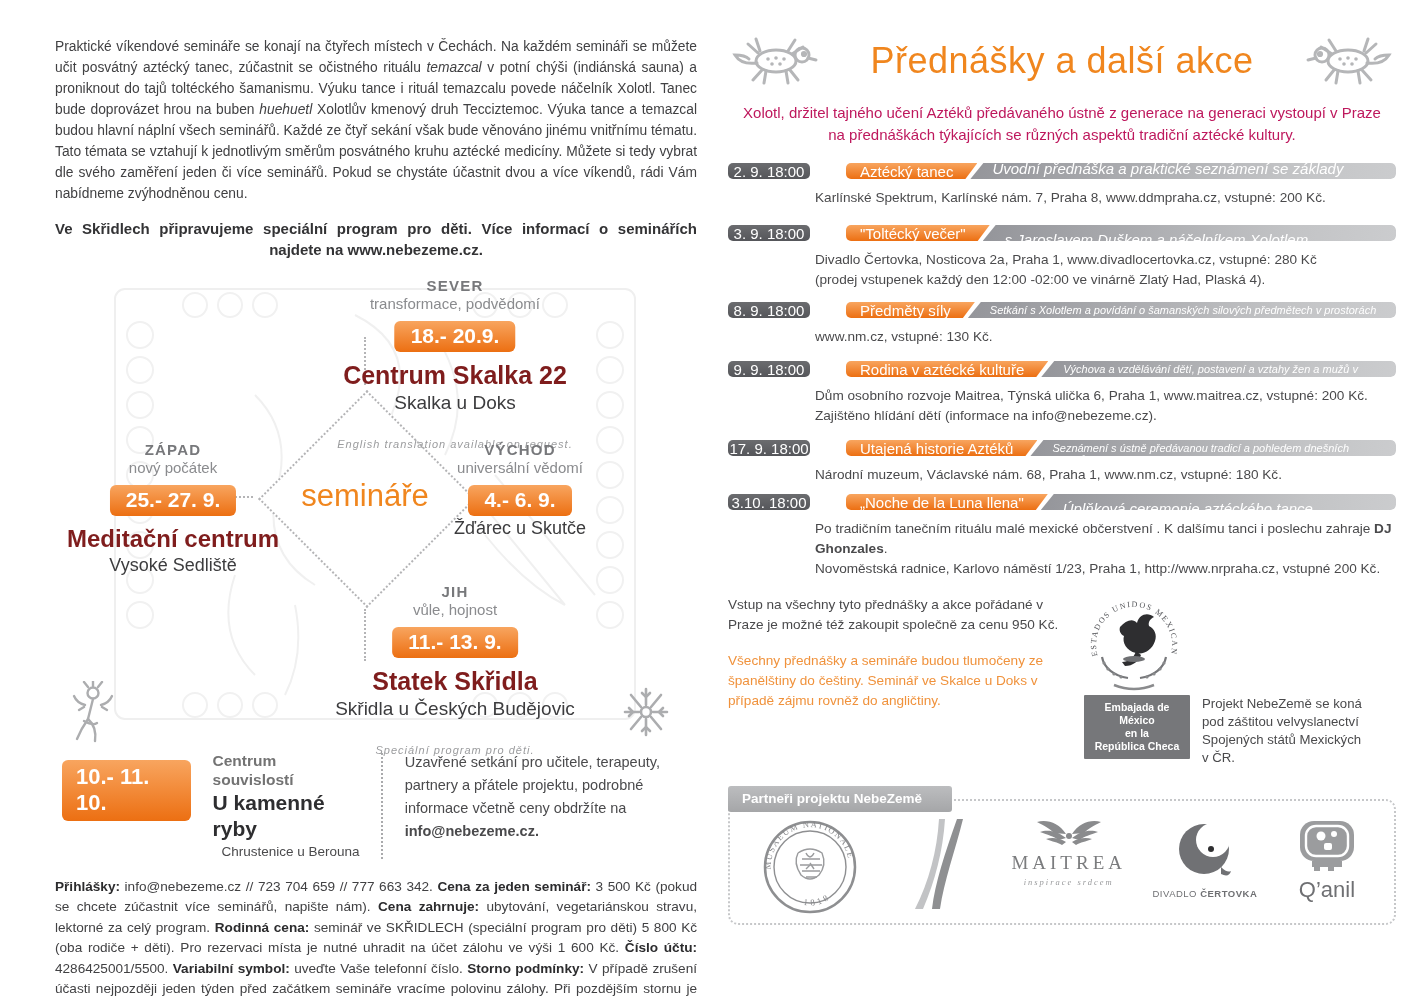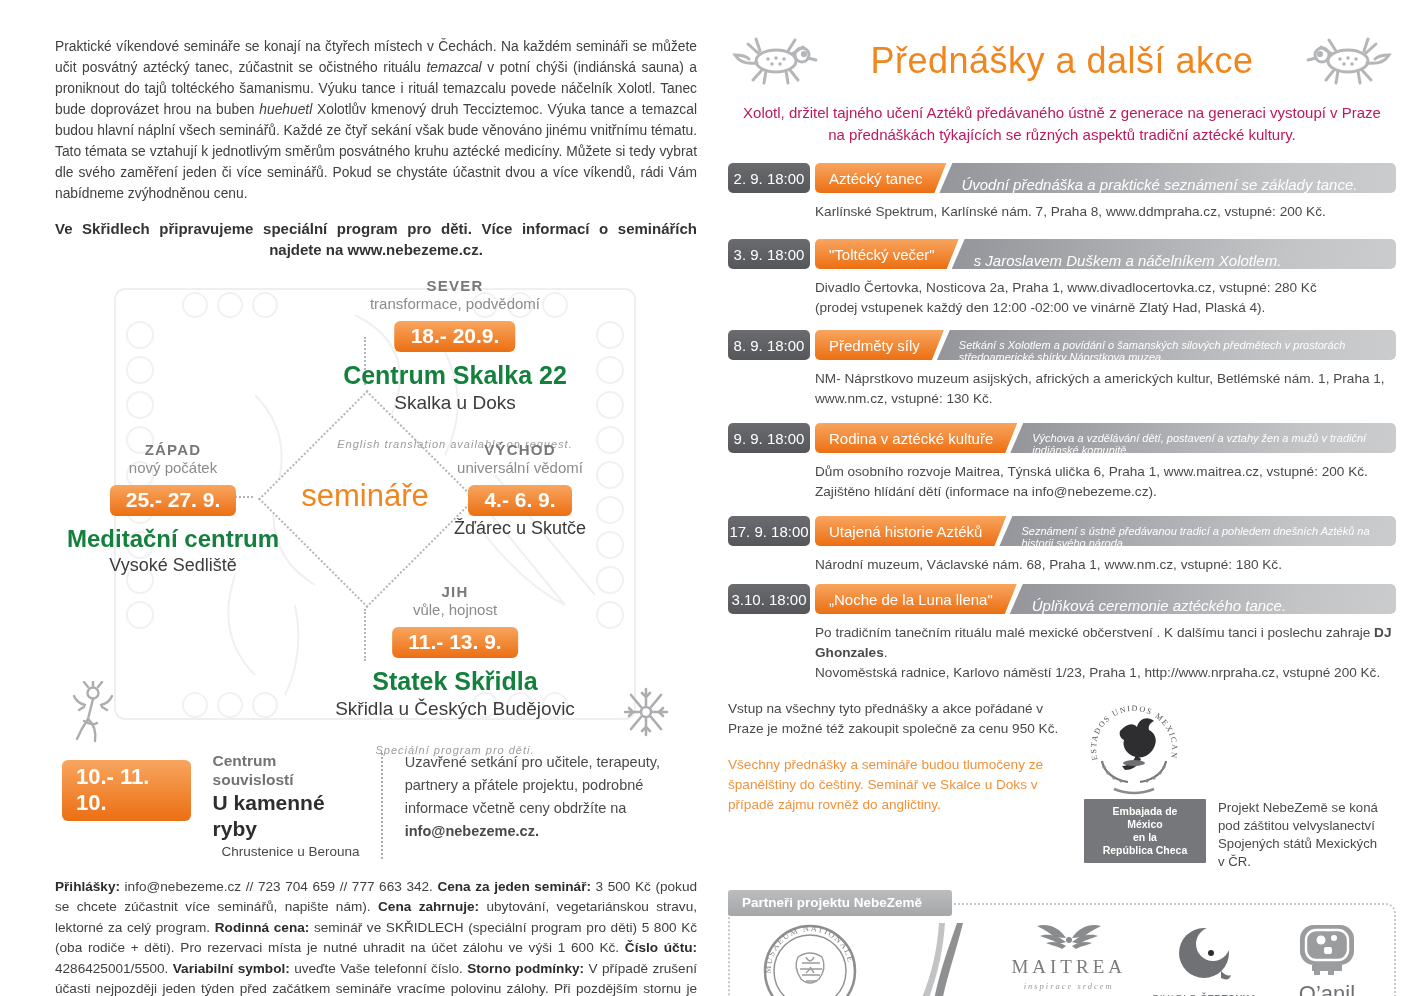--- a/index.html
+++ b/index.html
@@ -15,21 +15,21 @@
              text-align:justify;text-align-last:center;}
 
   .diagram{position:relative;height:462px;margin-top:6px;}
   .codex-bg{position:absolute;left:0;top:0;z-index:0;}
   .dir-block{position:absolute;z-index:2;text-align:center;white-space:nowrap;transform:translateX(-50%);}
   .dir-block.al-left{transform:none;text-align:left;}
   .dir-name{font-size:15px;font-weight:700;color:#77787b;letter-spacing:1.2px;}
   .dir-theme{font-size:15px;color:#8a8b8e;margin-top:1px;}
   .date-badge{display:inline-block;margin-top:9px;background:linear-gradient(#f8a55f,#ec6f12);
               color:#fff;font-weight:700;font-size:21px;padding:3px 16px 4px;border-radius:6px;}
-  .dir-title{font-size:25px;font-weight:700;color:#15803d;margin-top:9px;}
+  .dir-title{font-size:25px;font-weight:700;color:#7f1d1d;margin-top:9px;}
   .dir-place{font-size:19px;color:#3c3c3e;margin-top:2px;}
   .dir-note{font-size:11px;font-style:italic;color:#9b9c9e;letter-spacing:1px;margin-top:24px;}
 
   .diamond{position:absolute;left:235px;top:147px;width:150px;height:150px;z-index:1;
            transform:rotate(45deg);background:#fff;border:2px dotted #b4b4b6;}
   .diamond-label{position:absolute;left:310px;top:222px;transform:translate(-50%,-52%);z-index:2;
                  font-size:31px;color:#f0861e;}
   .conn{position:absolute;z-index:1;}
   .conn-v{border-left:2px dotted #b4b4b6;width:0;}
   .conn-h{border-top:2px dotted #b4b4b6;height:0;}
@@ -48,21 +48,21 @@
   .apply .b{color:#2c2c2e;}
 
   
   .page-right{position:absolute;left:728px;top:0;width:668px;}
   .rp-header{display:flex;align-items:center;justify-content:space-between;margin-top:30px;height:62px;}
   .rp-title{font-size:36px;color:#f0861e;letter-spacing:0.5px;}
   .rp-sub{margin:10px 10px 0;text-align:center;font-size:15px;line-height:22px;color:#be185d;}
 
   .events{margin-top:17px;}
   .event{margin-bottom:0;}
-  .event-bar{display:flex;height:30px;align-items:stretch;}
+  .event-bar{display:flex;height:16px;align-items:stretch;gap:31px;}
   .ev-date{width:82px;flex:0 0 82px;background:linear-gradient(#6b6c6f,#55565a);color:#fff;
            border-radius:5px;font-size:15px;display:flex;align-items:center;justify-content:center;}
   .ev-right{flex:1;display:flex;margin-left:5px;border-radius:5px;overflow:hidden;background:#fff;}
   .ev-label{background:linear-gradient(#f8a55f,#ec6f12);color:#fff;font-size:15px;
             display:flex;align-items:center;padding:0 24px 0 14px;
             clip-path:polygon(0 0,100% 0,calc(100% - 12px) 100%,0 100%);}
   .ev-desc{flex:1;background:linear-gradient(100deg,#94959a 0%,#c3c4c6 75%,#cbccce 100%);
            color:#fff;font-size:15px;display:flex;align-items:center;padding:12px 14px 0 22px;
            margin-left:-7px;clip-path:polygon(13px 0,100% 0,100% 100%,0 100%);
            border-radius:0 5px 5px 0;font-style:italic;}
@@ -72,21 +72,21 @@
   .event:nth-child(2) .ev-details{margin-bottom:12px;}
   .event:nth-child(5) .ev-details{margin-bottom:9px;}
 
   .rp-bottom{display:flex;margin-top:16px;}
   .rb-left{width:352px;flex:0 0 352px;}
   .combo-note{font-size:13.6px;line-height:20px;color:#4a4a4c;}
   .transl-note{margin-top:16px;font-size:13.6px;line-height:20px;color:#f0923c;}
   .rb-right{flex:1;display:flex;flex-direction:column;align-items:flex-start;padding-left:4px;}
   .embassy-row{display:flex;align-items:flex-start;margin-top:4px;}
   .embassy-box{width:96px;background:#76777a;color:#fff;font-weight:700;font-size:10.5px;
-               line-height:13px;text-align:center;padding:6px 13px;border-radius:1px;}
+               line-height:13px;text-align:center;padding:6px 5px;border-radius:1px;}
   .embassy-note{margin-left:12px;width:160px;font-size:13.2px;line-height:18px;color:#4a4a4c;}
 
   .partners{position:relative;border:2px dotted #c6c7c9;border-radius:10px;
             margin-top:32px;padding:18px 6px 8px 10px;}
   .partners-bar{position:absolute;top:-15px;left:-2px;background:linear-gradient(#bcbdbf,#a5a6a8);
                 color:#fff;font-weight:700;font-size:13.5px;padding:5px 30px 6px 14px;border-radius:3px;}
   .pgrid{display:flex;justify-content:space-between;align-items:flex-start;}
   .pcol{display:flex;flex-direction:column;align-items:center;}
   .plogo{display:flex;flex-direction:column;align-items:center;text-align:center;}
   .maitrea-name{font-family:"Liberation Serif",serif;font-size:19px;letter-spacing:4px;color:#7b7c7e;margin-top:3px;}
@@ -301,21 +301,20 @@
 
     <div class="event small">
       <div class="event-bar">
         <div class="ev-date">8. 9. 18:00</div>
         <div class="ev-right">
           <div class="ev-label">Předměty síly</div>
           <div class="ev-desc">Setkání s Xolotlem a povídání o šamanských silových předmětech v prostorách středoamerické sbírky Náprstkova muzea.</div>
         </div>
       </div>
       <div class="ev-details">
-        <div><span>NM- Náprstkovo muzeum asijských, afrických a amerických kultur, Betlémské nám. 1, Praha 1,</span></div>
         <div><span>www.nm.cz, vstupné: 130 Kč.</span></div>
       </div>
     </div>
 
     <div class="event small">
       <div class="event-bar">
         <div class="ev-date">9. 9. 18:00</div>
         <div class="ev-right">
           <div class="ev-label">Rodina v aztécké kultuře</div>
           <div class="ev-desc">Výchova a vzdělávání dětí, postavení a vztahy žen a mužů v tradiční indiánské  komunitě.</div>

